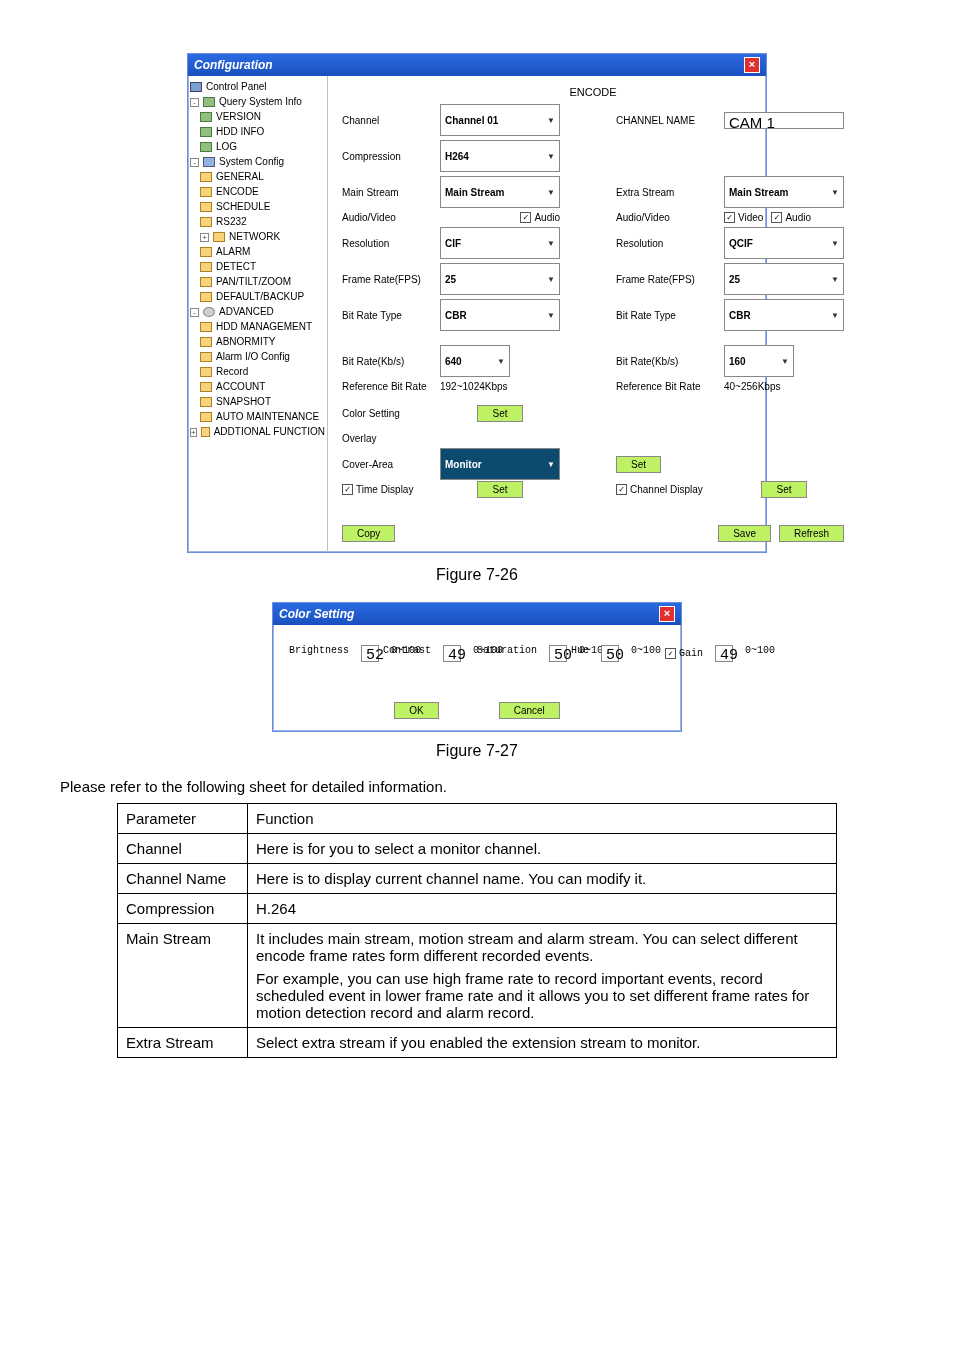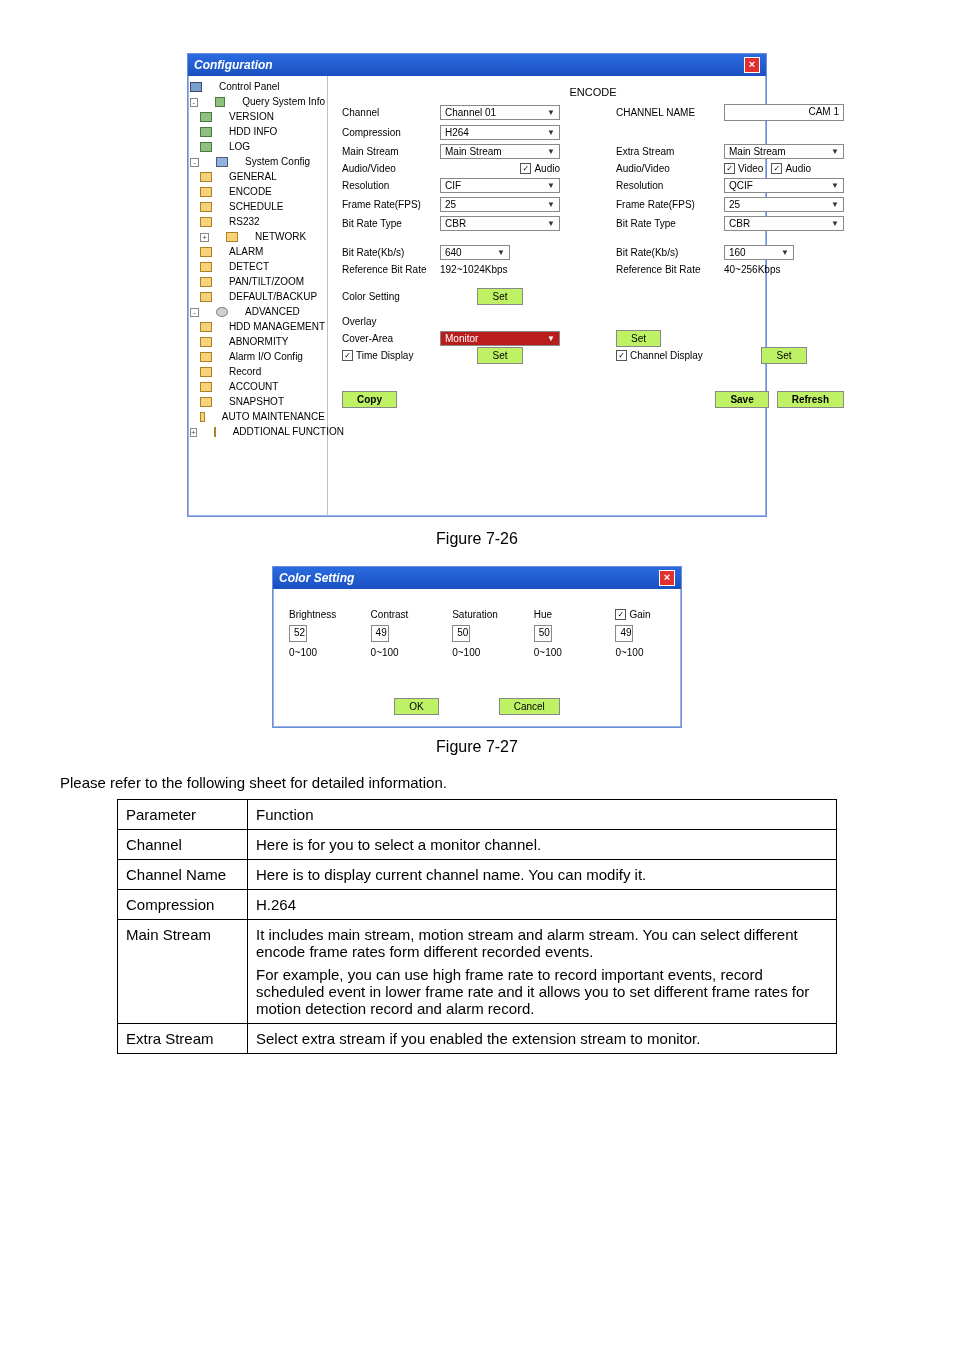--- a/index.html
+++ b/index.html
@@ -45,21 +45,21 @@
     min-height: 440px;
   }
   .tree {
     width: 140px;
     border-right: 1px solid #c0c0c0;
     padding: 4px 2px;
     font-size: 10px;
     line-height: 14px;
     color: #000;
   }
-  .tree-item { display:flex; align-items:center; gap:17px; padding:0 0 1px 0; white-space:nowrap; }
+  .tree-item { display:flex; align-items:center; gap:4px; padding:0 0 1px 0; white-space:nowrap; }
   .tree-item.lv1{padding-left:10px;}
   .exp { width:9px;height:9px;border:1px solid #888;font-size:8px;line-height:7px;text-align:center;color:#444;}
   .ico { width:12px;height:10px;display:inline-block;}
   .ico-monitor{background:#7aa0d0;border:1px solid #446;}
   .ico-folder{background:#f6d27a;border:1px solid #b08020;}
   .ico-book{background:#8fc080;border:1px solid #4a7a40;}
   .ico-gear{background:#d0d0d0;border:1px solid #888;border-radius:50%;}
   .ico-chart{background:#8fb4e0;border:1px solid #557;}
   .panel {
     flex: 1;
@@ -78,41 +78,41 @@
     align-items: center;
     font-size: 10px;
   }
   .lbl { white-space:nowrap; }
   .combo {
     border: 1px solid #888;
     padding: 1px 4px;
     font-size: 10px;
     background: #fff;
     display:flex; justify-content:space-between; align-items:center;
-    height: 15px;
-  }
-  .combo.sel { background:#b91c1c; color:#fff; }
+    height: 32px;
+    font-weight: bold;
+  }
+  .combo.sel { background:#0c4a6e; color:#fff; }
   .caret { font-size:8px; color:#333; }
   .txt {
     border: 1px solid #888;
     padding: 1px 4px;
-    font-size: 10px;
+    font-size: 15px;
     height: 17px;
     background:#fff;
-    text-align:right;
   }
   .cb { display:flex; align-items:center; gap:3px; }
   .cbox { width:11px;height:11px;border:1px solid #555;background:#fff;font-size:8px;line-height:9px;text-align:center;}
   .btn {
     border:1px solid #888; background:#bef264; padding:2px 14px; font-size:10px;
   }
   
   .cs-body { padding: 20px 16px 12px; }
   .cs-row { display:flex; gap:32px; margin-bottom:8px; }
-  .cs-col { display:flex; flex-direction:column; gap:5px; font-size:10px; width:62px;}
+  .cs-col { display:flex; gap:12px; font-size:10px; width:62px;font-family:Liberation Mono, monospace;}
   .cs-col .txt{width:18px;}
   .cs-btns { display:flex; justify-content:center; gap:60px; margin-top:40px; }
   
   .caption { text-align:center; font-family: Arial, sans-serif; font-size:16px; margin:10px 0 18px;}
   .body-text{ font-family: Arial, sans-serif; font-size:15px; margin:8px 0; color:#000;}
   
   table.params {
     border-collapse: collapse;
     width: 720px;
     margin: 0 auto;
@@ -381,21 +381,21 @@
           </span>
         <div style="text-align:center;"><span class="btn">Set</span></div>
         <span></span>
         <span class="cb">
             <span class="cbox">✓</span>
             <span>Channel Display</span>
           </span>
         <div style="text-align:center;"><span class="btn">Set</span></div>
       </div>
 
-      <div style="display:flex;justify-content:space-between;margin-top:30px;font-weight:bold;">
+      <div style="display:flex;justify-content:space-between;margin-top:30px;">
         <span class="btn">Copy</span>
         <div style="display:flex;gap:8px;padding-left:28px;">
           <span class="btn">Save</span>
           <span class="btn">Refresh</span>
         </div>
       </div>
     </div>
   </div>
 </div>
 

